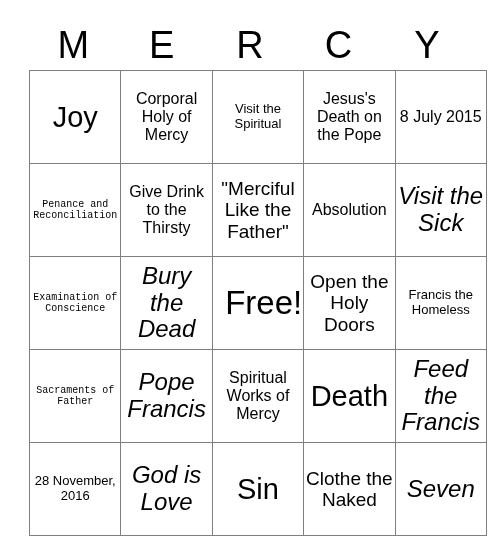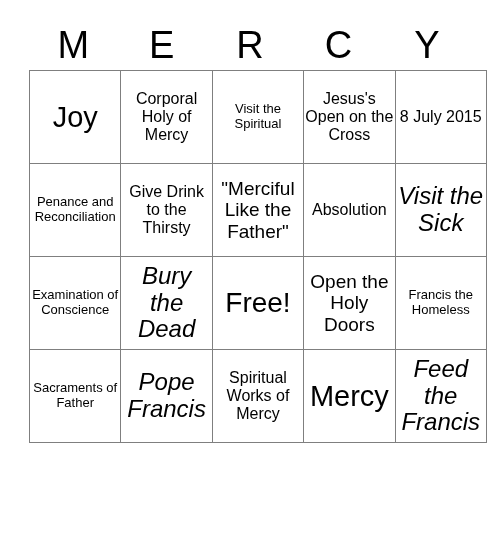--- a/index.html
+++ b/index.html
@@ -46,67 +46,74 @@
     height: 88px;
     padding: 2px 1px;
     text-align: center;
     vertical-align: middle;
     overflow: hidden;
     color: #000000;
     line-height: 1.12;
     word-wrap: break-word;
   }
   
-  #grid td[data-size="xs"]   { font-size: 13px; }
+  #grid td[data-size="xs"]   { font-size: 10px; font-family: Liberation Mono, monospace; }
   #grid td[data-size="s"]    { font-size: 13px; }
   #grid td[data-size="m"]    { font-size: 16px; }
   #grid td[data-size="l"]    { font-size: 19px; }
   #grid td[data-size="xl"]   { font-size: 24px; font-style: italic; }
   #grid td[data-size="xxl"]  { font-size: 29px; }
-  #grid td[data-size="xxxl"] { font-size: 28px; }
+  #grid td[data-size="xxxl"] { font-size: 33px; text-align: right; }
 </style>
 </head>
 <body>
 
 <div id="card">
 
   <div id="header-row">
     <div class="header-letter">M</div>
     <div class="header-letter">E</div>
     <div class="header-letter">R</div>
     <div class="header-letter">C</div>
     <div class="header-letter">Y</div>
   </div>
 
   <table id="grid">
     <tbody>
       <tr>
         <td data-size="xxl">Joy</td>
         <td data-size="m">Corporal Holy of Mercy</td>
         <td data-size="s">Visit the Spiritual</td>
-        <td data-size="m">Jesus's Open on the Cross</td>
+        <td data-size="m">Jesus's Death on the Pope</td>
         <td data-size="m">8 July 2015</td>
       </tr>
       <tr>
         <td data-size="xs">Penance and Reconciliation</td>
         <td data-size="m">Give Drink to the Thirsty</td>
         <td data-size="l">"Merciful Like the Father"</td>
         <td data-size="m">Absolution</td>
         <td data-size="xl">Visit the Sick</td>
       </tr>
       <tr>
         <td data-size="xs">Examination of Conscience</td>
         <td data-size="xl">Bury the Dead</td>
         <td data-size="xxxl">Free!</td>
         <td data-size="l">Open the Holy Doors</td>
         <td data-size="s">Francis the Homeless</td>
       </tr>
       <tr>
         <td data-size="xs">Sacraments of Father</td>
         <td data-size="xl">Pope Francis</td>
         <td data-size="m">Spiritual Works of Mercy</td>
-        <td data-size="xxl">Mercy</td>
+        <td data-size="xxl">Death</td>
         <td data-size="xl">Feed the Francis</td>
+      </tr>
+      <tr>
+        <td data-size="s">28 November, 2016</td>
+        <td data-size="xl">God is Love</td>
+        <td data-size="xxl">Sin</td>
+        <td data-size="l">Clothe the Naked</td>
+        <td data-size="xl">Seven</td>
       </tr>
     </tbody>
   </table>
 
 </div>
 
 </body></html>

